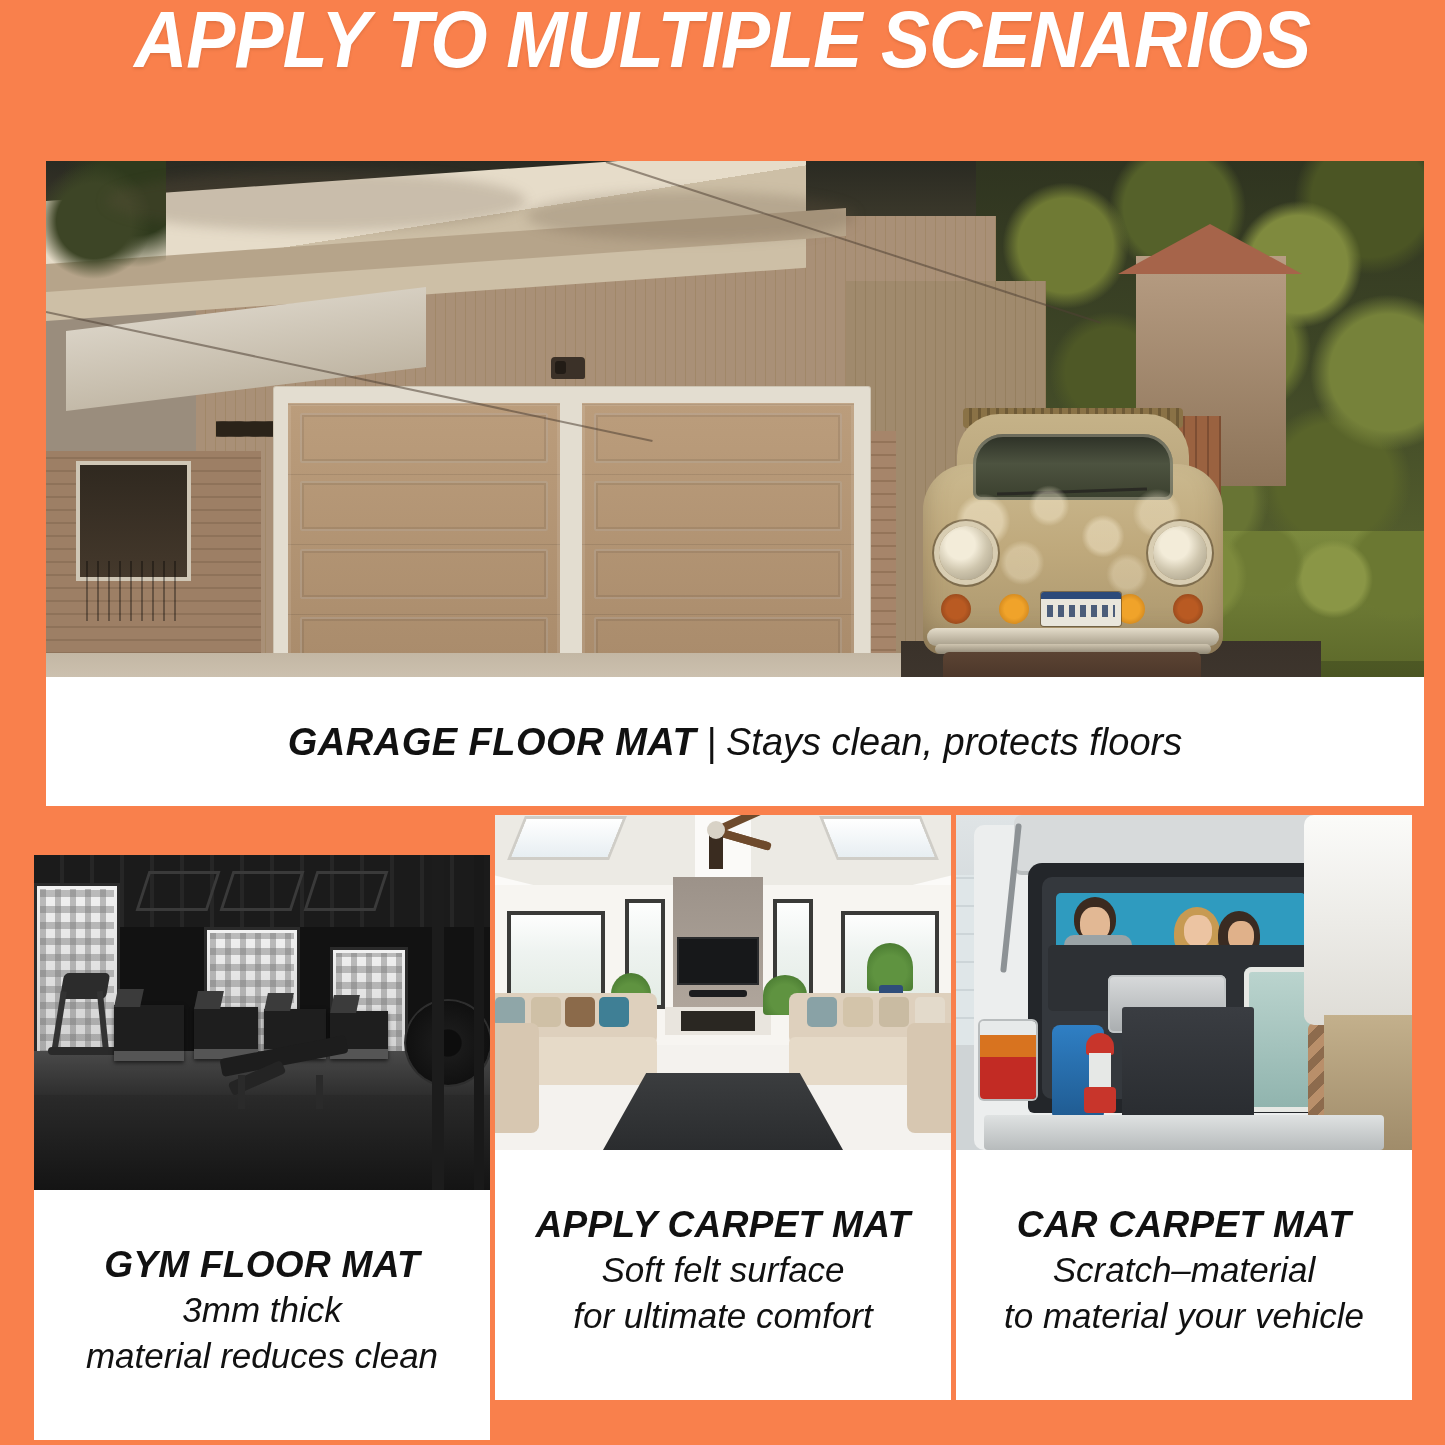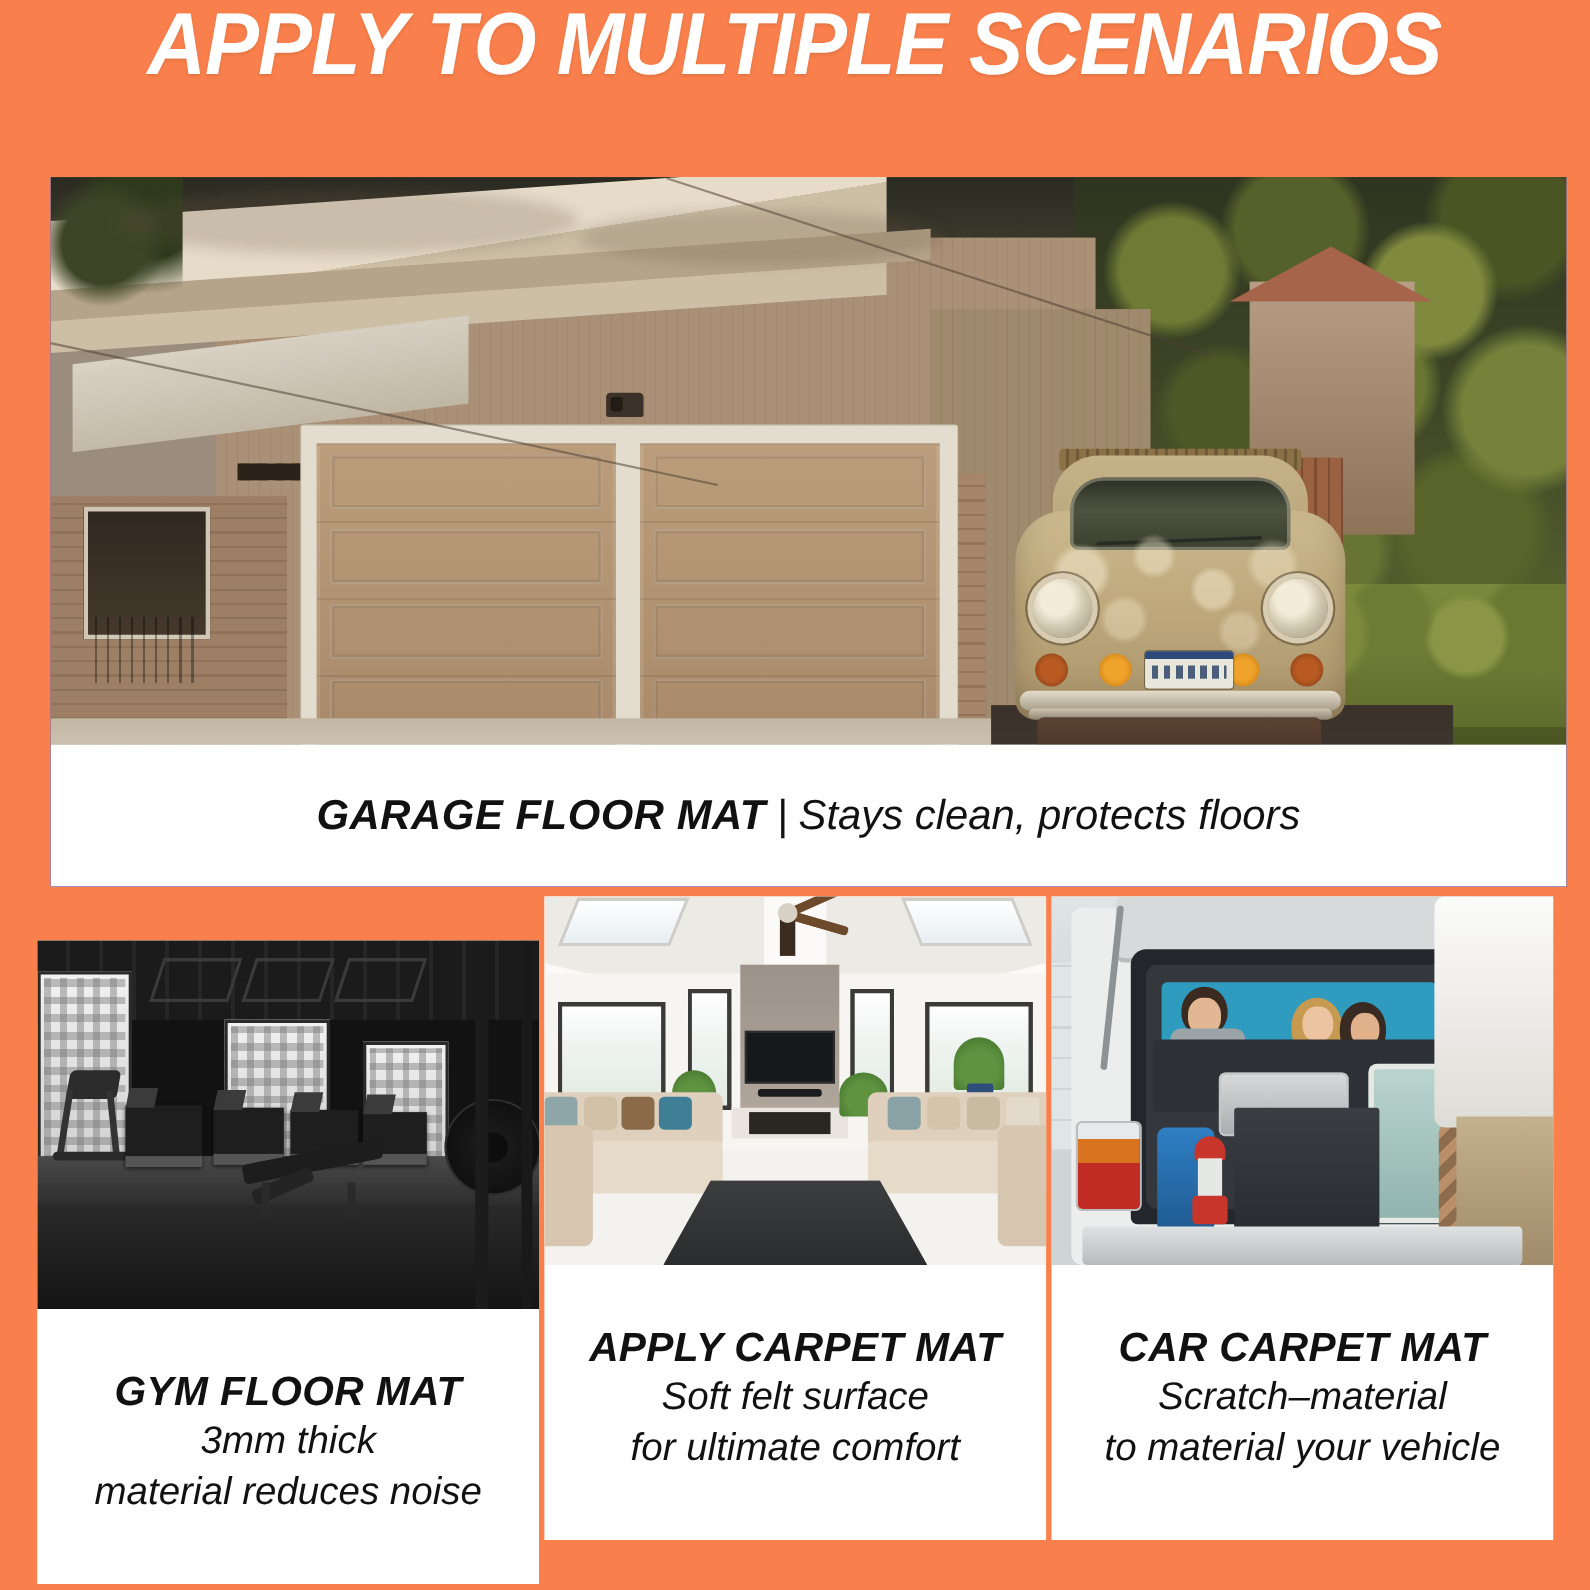--- a/index.html
+++ b/index.html
@@ -437,21 +437,21 @@
               <div class="leg" style="left:96px"></div>
           </div>
           <div class="gym-plate"></div>
           <div class="gym-rack"></div>
           <div class="gym-rack2"></div>
         </div>
       </div>
       <div class="card-txt">
         <div class="card-title">GYM FLOOR MAT</div>
         <div class="card-sub">3mm thick</div>
-        <div class="card-sub">material reduces noise</div>
+        <div class="card-sub">material reduces clean</div>
       </div>
     </div>
 
     <div class="card c2">
       <div class="card-img">
         <div class="lr">
           <div class="lr-ceil"></div>
           <div class="lr-slopeL"></div>
           <div class="lr-slopeR"></div>
           <div class="lr-sky" style="left:24px;"></div>

